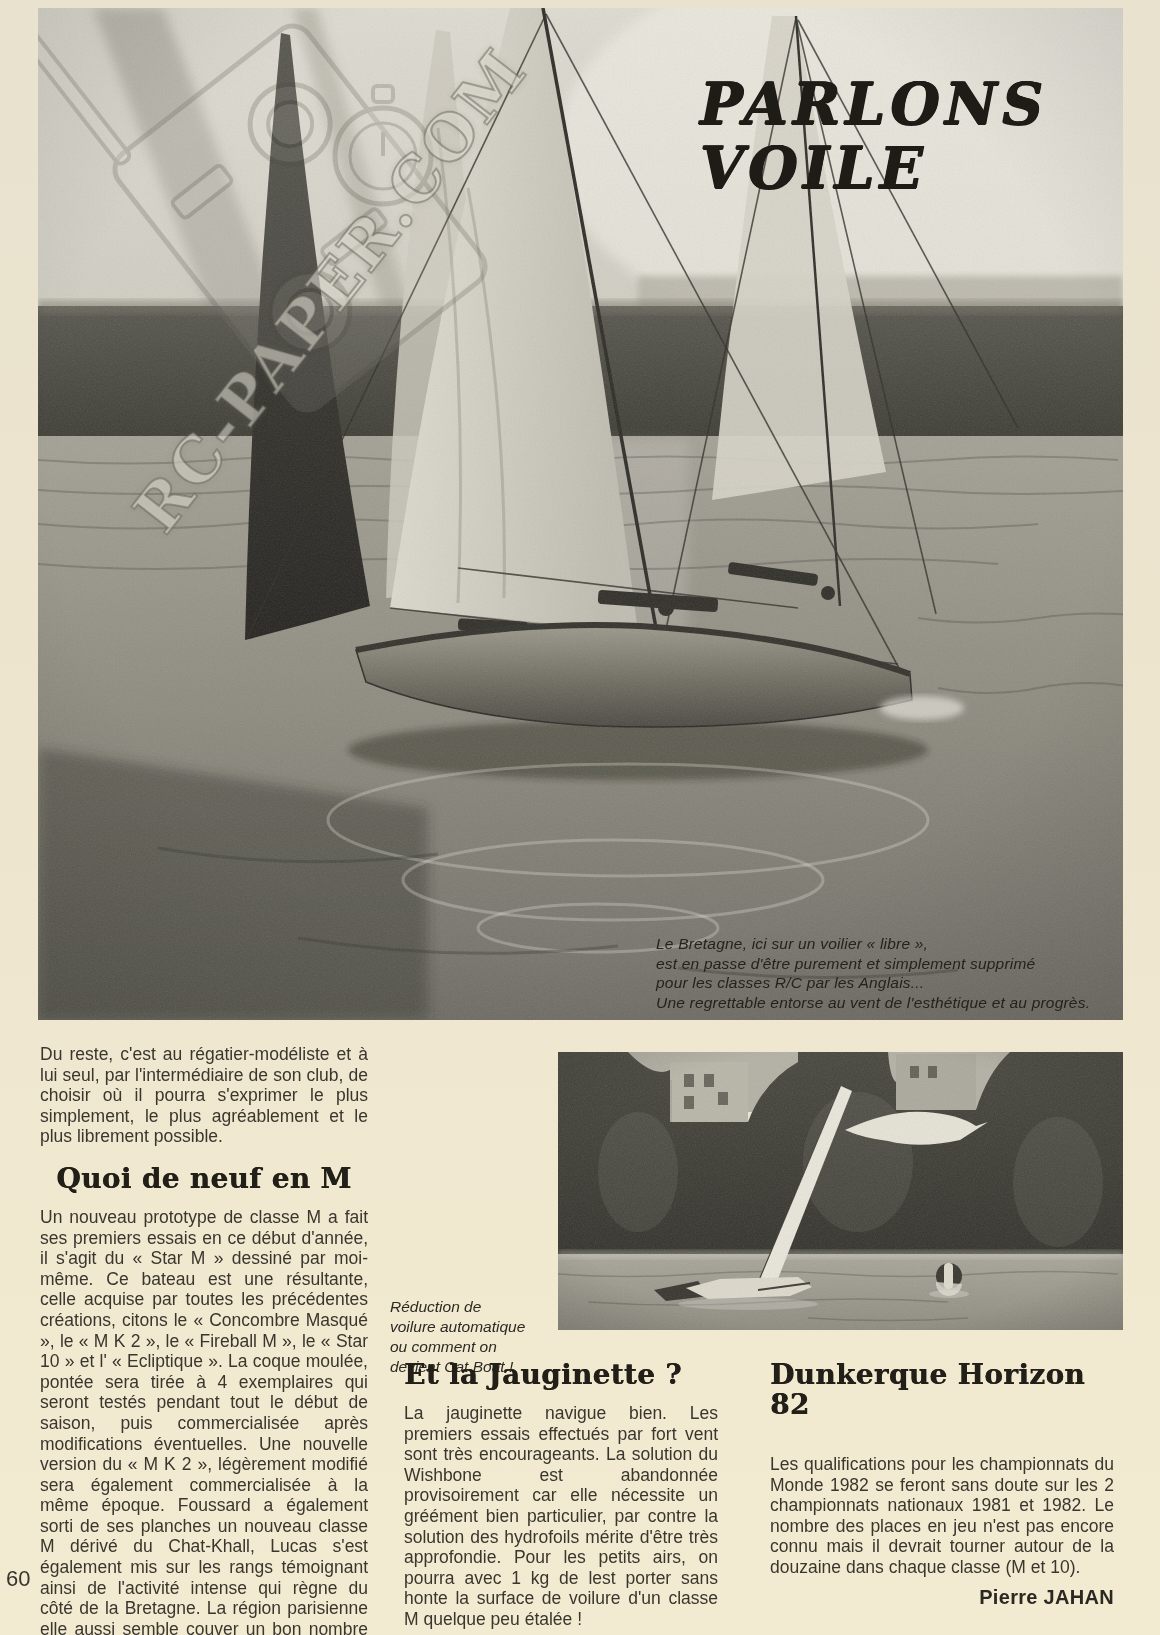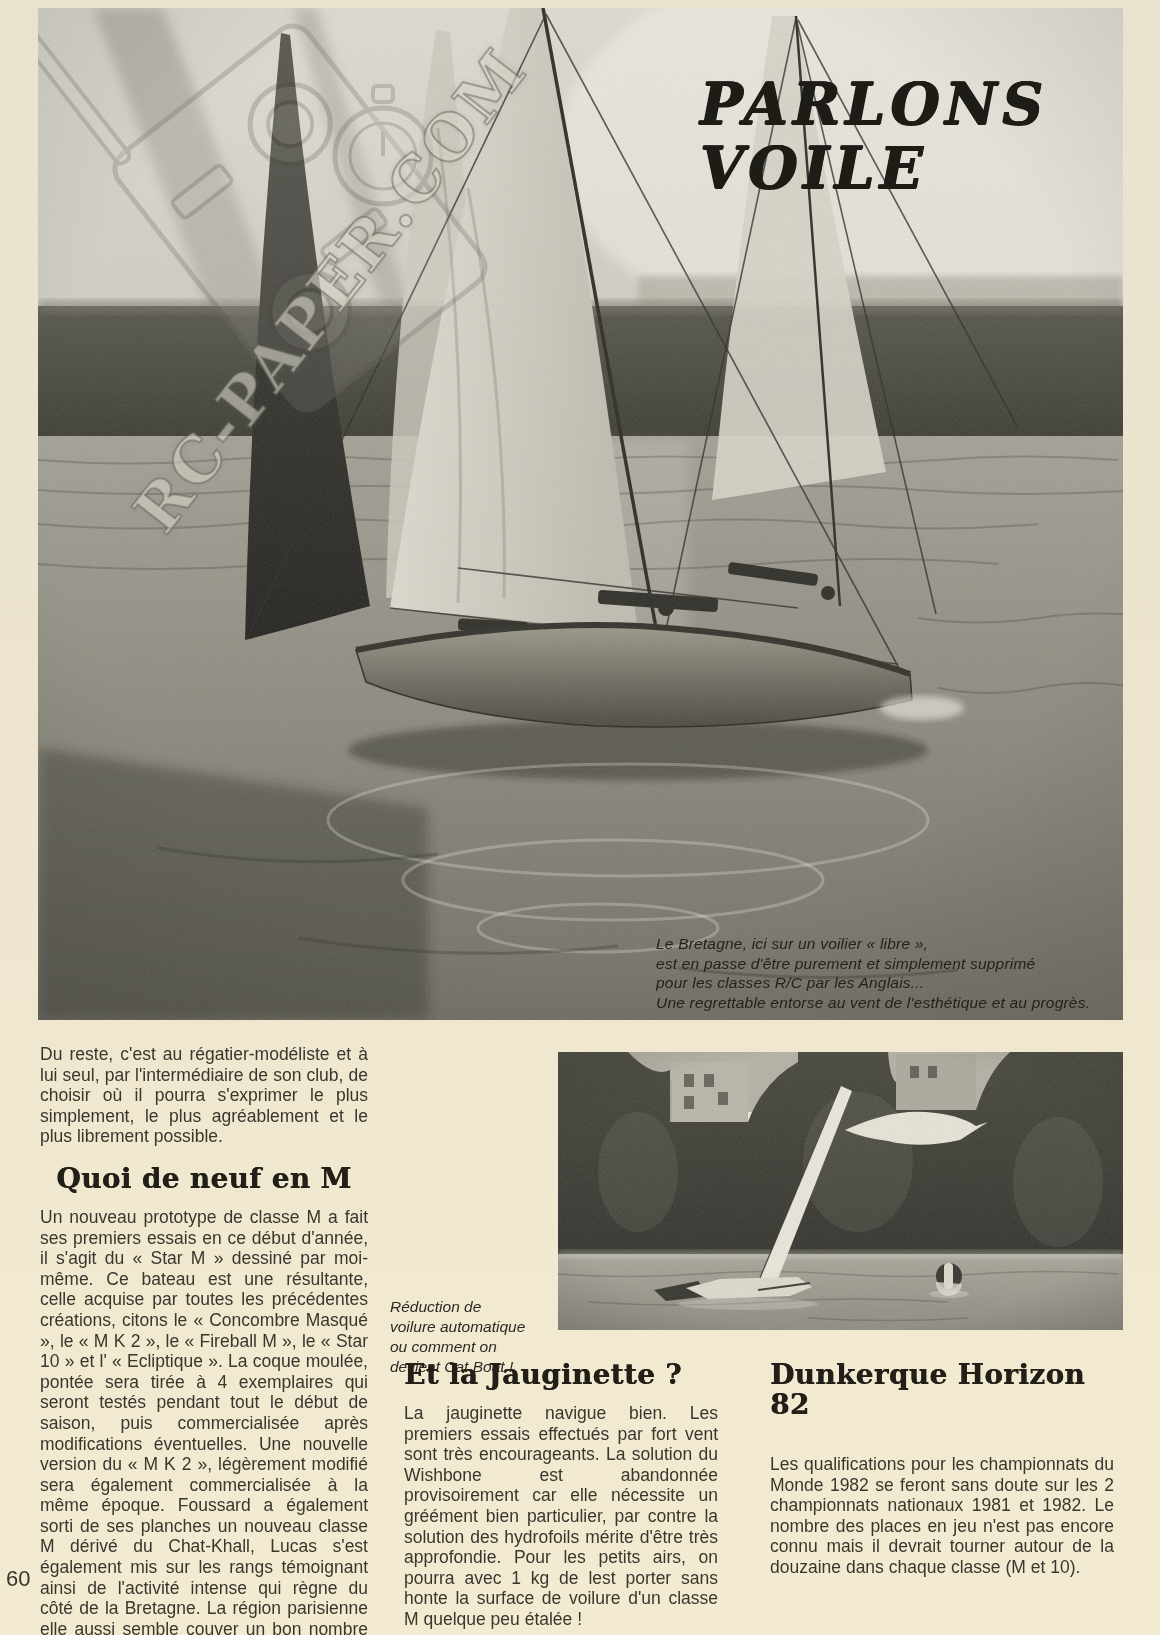--- a/index.html
+++ b/index.html
@@ -329,15 +329,16 @@
   </div>
 
   <div class="col col-mid">
     <h2 class="sect">Et la Jauginette ?</h2>
     <p class="bodytext">La jauginette navigue bien. Les premiers essais effectués par fort vent sont très encourageants. La solution du Wishbone est abandonnée provisoirement car elle nécessite un gréément bien particulier, par contre la solution des hydrofoils mérite d'être très approfondie. Pour les petits airs, on pourra avec 1 kg de lest porter sans honte la surface de voilure d'un classe M quelque peu étalée !</p>
   </div>
 
   <div class="col col-right">
     <h2 class="sect">Dunkerque Horizon 82</h2>
     <p class="bodytext mb">Les qualifications pour les championnats du Monde 1982 se feront sans doute sur les 2 championnats nationaux 1981 et 1982. Le nombre des places en jeu n'est pas encore connu mais il devrait tourner autour de la douzaine dans chaque classe (M et 10).</p>
+    <div class="signature">Pierre JAHAN</div>
   </div>
 
 </div>
 
 </body></html>

